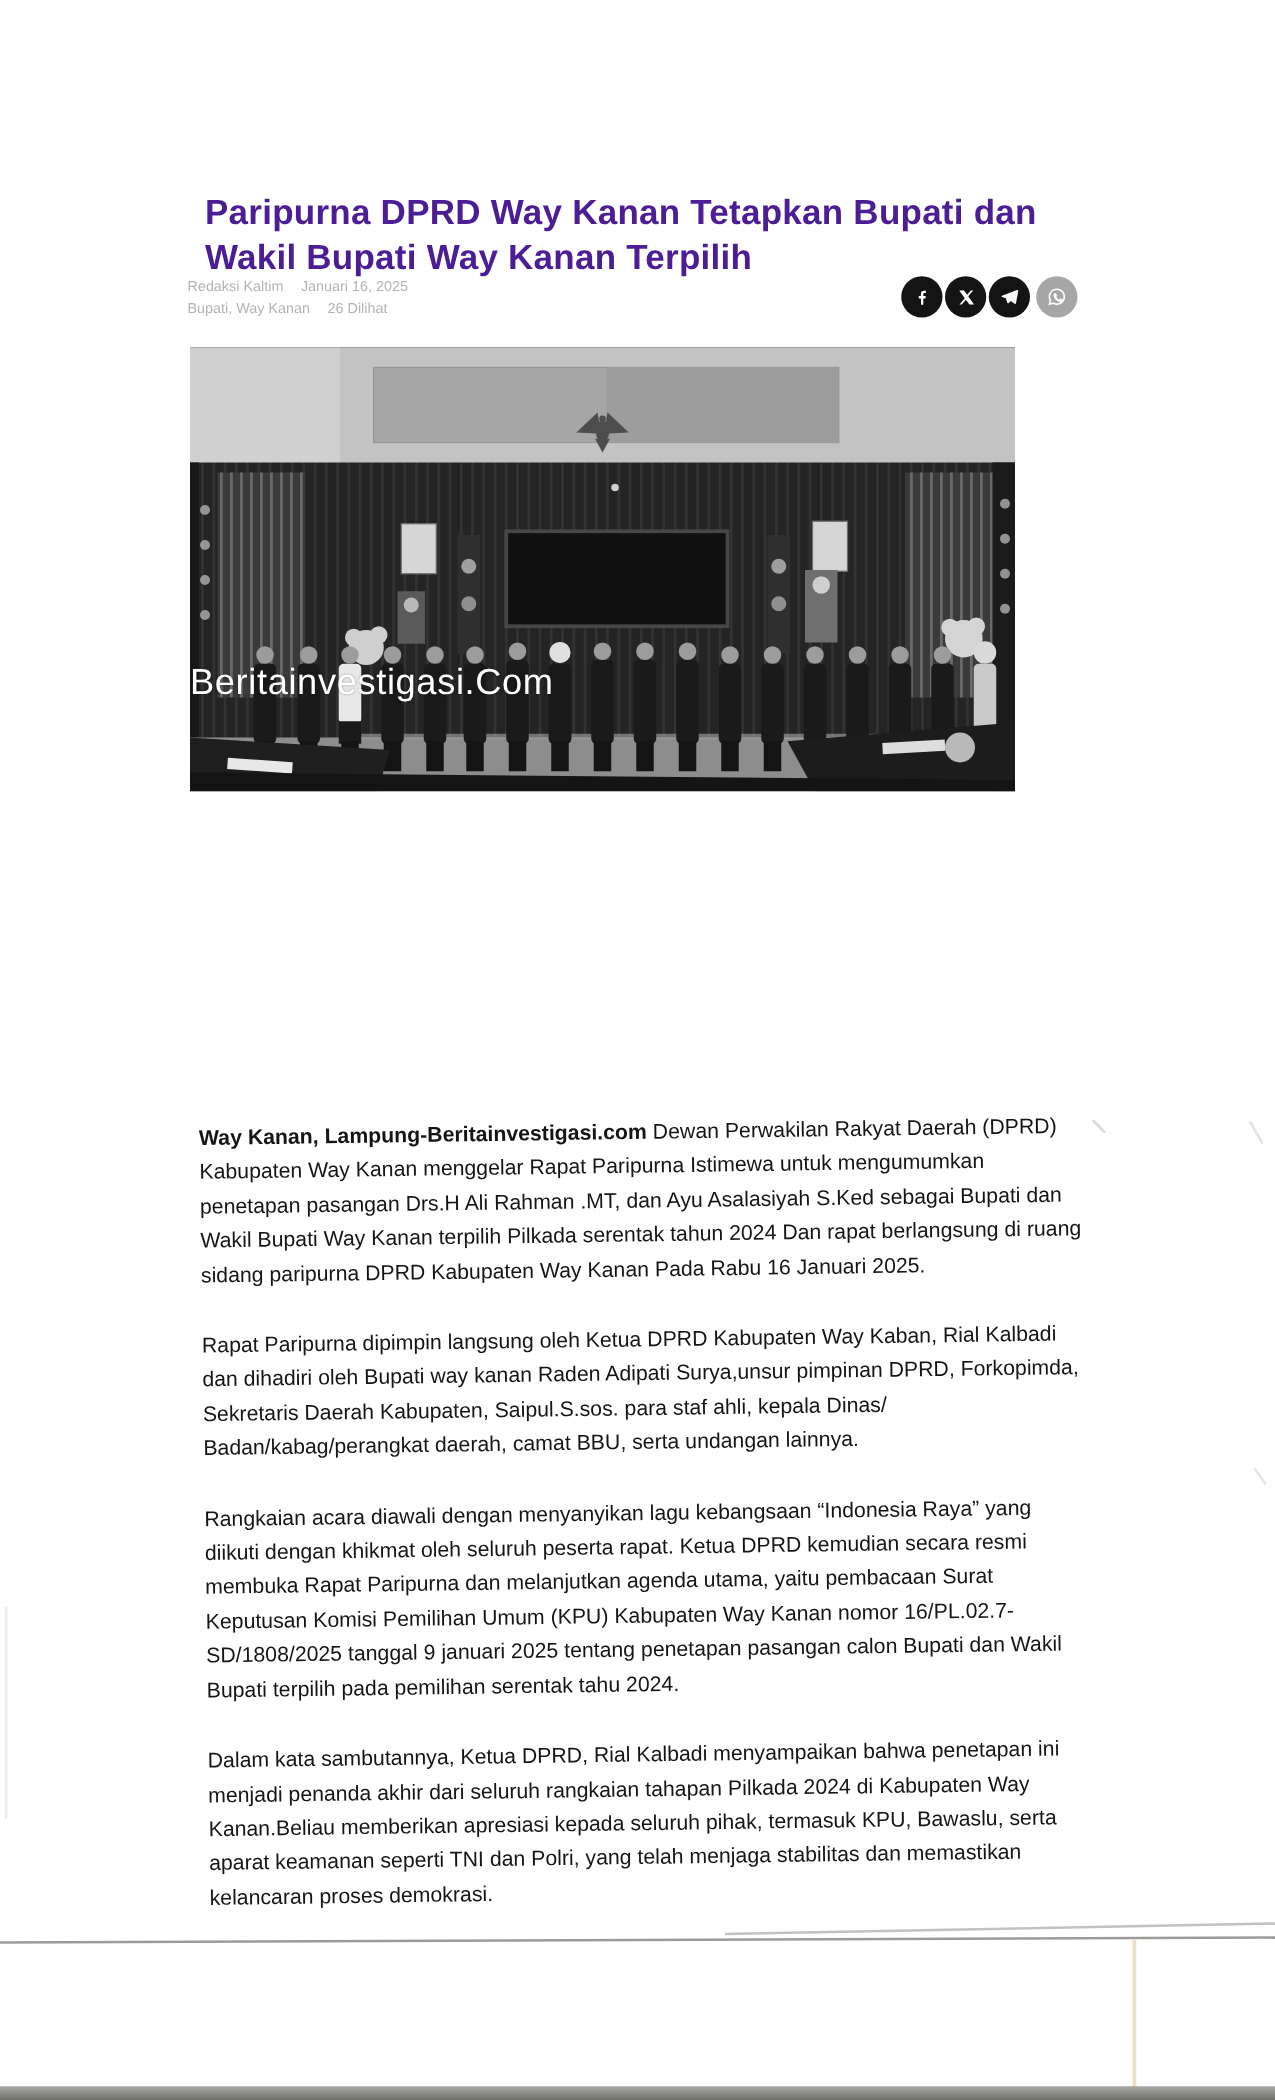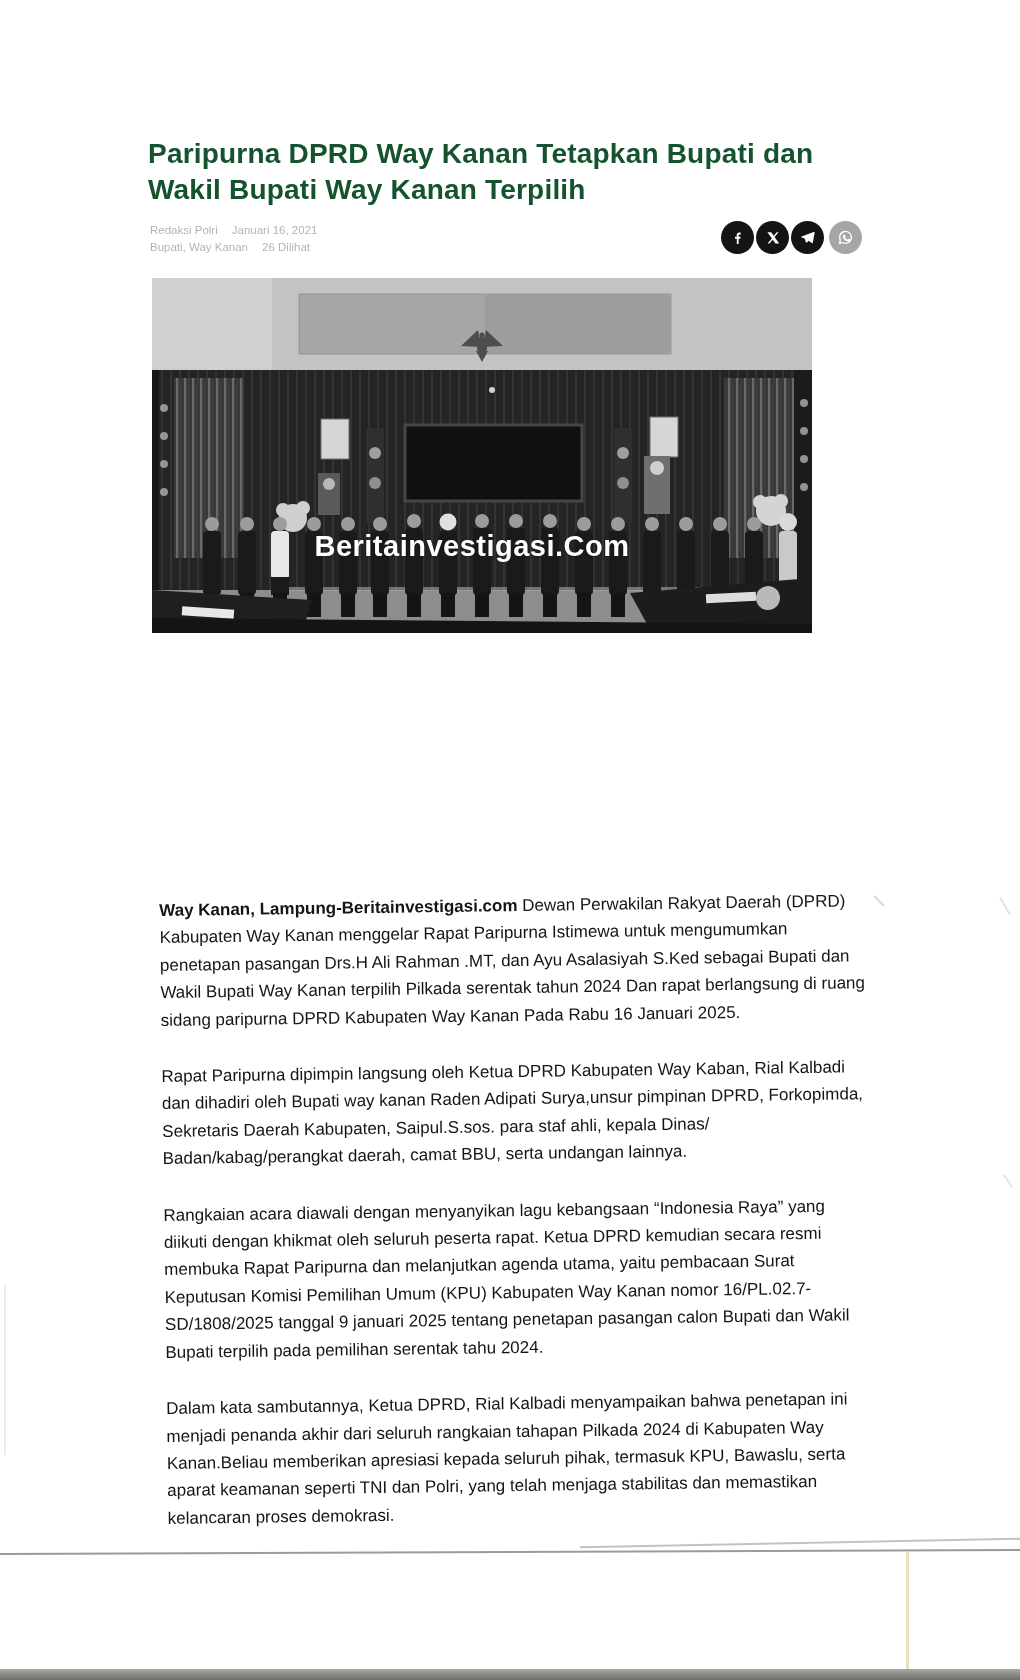--- a/index.html
+++ b/index.html
@@ -1,37 +1,37 @@
 <!DOCTYPE html>
 <html><head>
 <meta charset="utf-8">
 <style>
   html,body{margin:0;padding:0;background:#fff;}
   .page{position:relative;width:1020px;height:1680px;background:#ffffff;overflow:hidden;
         font-family:"Liberation Sans", sans-serif;}
 
   
-  .title{position:absolute;left:148px;top:136px;width:676px;margin:0;
-         font-size:28px;line-height:36px;font-weight:700;color:#14532d;letter-spacing:.2px;}
+  .title{position:absolute;left:148px;top:136px;width:676px;margin:16px;
+         font-size:28px;line-height:36px;font-weight:700;color:#4c1d95;letter-spacing:.2px;}
 
   
   .meta{position:absolute;left:150px;top:222px;color:#b6b4b1;font-size:11.5px;line-height:17px;}
   .meta-row{display:flex;gap:14px;}
 
   
   .share{position:absolute;left:721px;top:221px;display:flex;gap:2px;align-items:center;}
   .circle{width:33px;height:33px;border-radius:50%;display:flex;align-items:center;justify-content:center;cursor:pointer;}
   .circle.dark{background:#141414;}
   .circle.gray{background:#a6a6a6;margin-left:3px;}
   .circle svg{display:block;}
 
   
   .photo{position:absolute;left:152px;top:278px;width:660px;height:355px;margin:0;background:#2a2a2a;}
-  .watermark{position:absolute;left:0;top:252px;width:640px;text-align:center;
-             color:#ffffff;font-weight:700;font-size:29px;letter-spacing:.5px;
+  .watermark{position:absolute;left:0;top:252px;width:640px;text-align:left;
+             color:#ffffff;font-weight:400;font-size:29px;letter-spacing:.5px;
              text-shadow:0 0 2px rgba(0,0,0,.35);}
 
   
   .body{position:absolute;left:159px;top:897px;width:706px;color:#151515;
         font-size:17px;line-height:27.4px;transform:rotate(-0.8deg);transform-origin:0 0;}
   .body p{margin:0 0 29px 0;}
   .body strong{font-weight:700;}
 
   
   .artifact{position:absolute;}
@@ -46,22 +46,22 @@
 </style>
 </head>
 <body>
 
 <div class="page">
 
   <h1 class="title">Paripurna DPRD Way Kanan Tetapkan Bupati dan Wakil Bupati Way Kanan Terpilih</h1>
 
   <div class="meta">
     <div class="meta-row">
-      <span>Redaksi Polri</span>
-      <span>Januari 16, 2021</span>
+      <span>Redaksi Kaltim</span>
+      <span>Januari 16, 2025</span>
     </div>
     <div class="meta-row">
       <span>Bupati, Way Kanan</span>
       <span>26 Dilihat</span>
     </div>
   </div>
 
   <div class="share">
     <span class="circle dark">
       <svg width="17" height="17" viewBox="0 0 24 24" aria-hidden="true">

